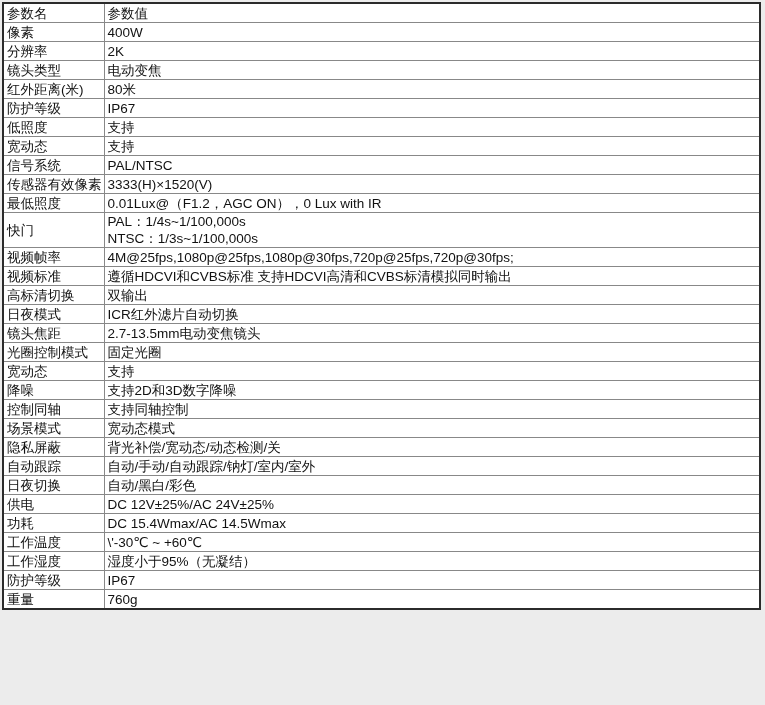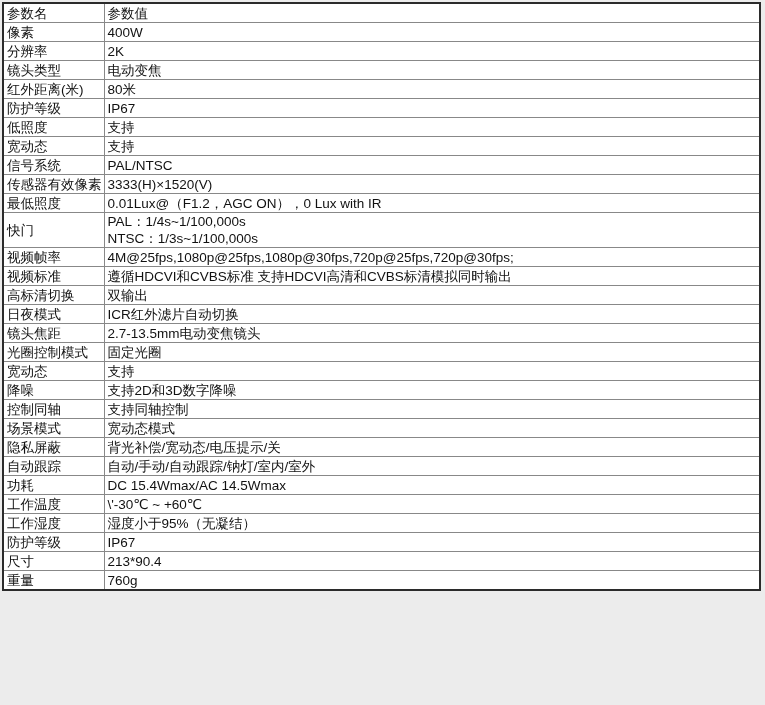--- a/index.html
+++ b/index.html
@@ -135,45 +135,49 @@
         <tr>
           <td>控制同轴</td>
           <td>支持同轴控制</td>
         </tr>
         <tr>
           <td>场景模式</td>
           <td>宽动态模式</td>
         </tr>
         <tr>
           <td>隐私屏蔽</td>
-          <td>背光补偿/宽动态/电压提示/关</td>
+          <td>背光补偿/宽动态/动态检测/关</td>
         </tr>
         <tr>
           <td>自动跟踪</td>
           <td>自动/手动/自动跟踪/钠灯/室内/室外</td>
+        </tr>
+        <tr>
+          <td>日夜切换</td>
+          <td>自动/黑白/彩色</td>
+        </tr>
+        <tr>
+          <td>供电</td>
+          <td>DC 12V±25%/AC 24V±25%</td>
         </tr>
         <tr>
           <td>功耗</td>
           <td>DC 15.4Wmax/AC 14.5Wmax</td>
         </tr>
         <tr>
           <td>工作温度</td>
           <td>\'-30℃ ~ +60℃</td>
         </tr>
         <tr>
           <td>工作湿度</td>
           <td>湿度小于95%（无凝结）</td>
         </tr>
         <tr>
           <td>防护等级</td>
           <td>IP67</td>
         </tr>
         <tr>
-          <td>尺寸</td>
-          <td>213*90.4</td>
-        </tr>
-        <tr>
           <td>重量</td>
           <td>760g</td>
         </tr>
       </tbody>
   </table>
 </div>
 
 </body></html>

